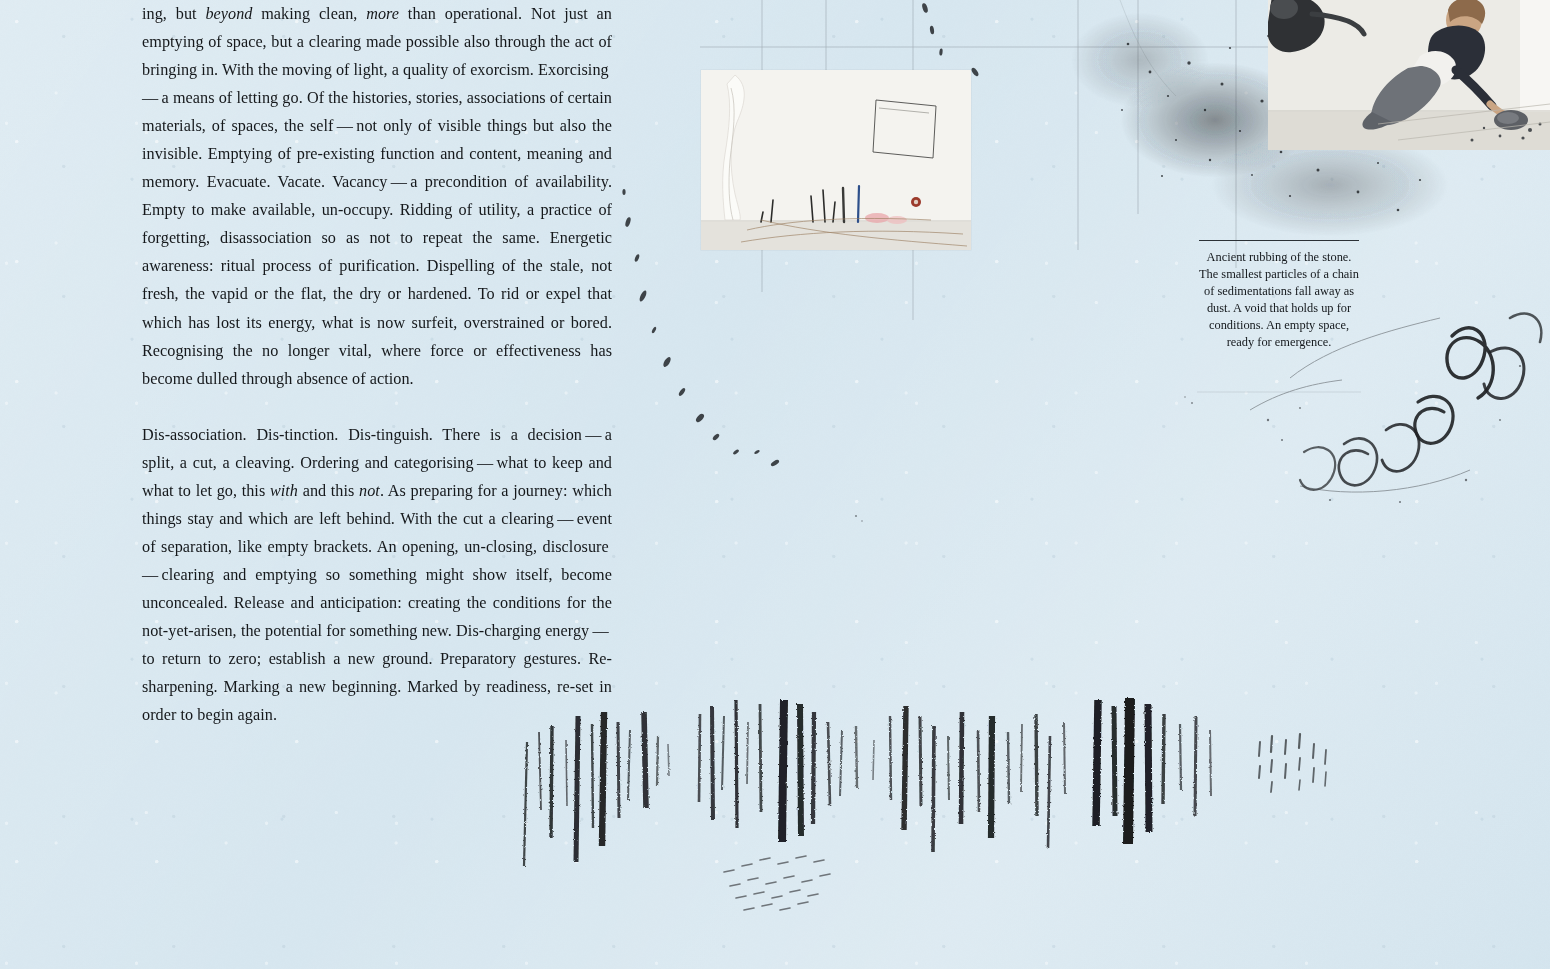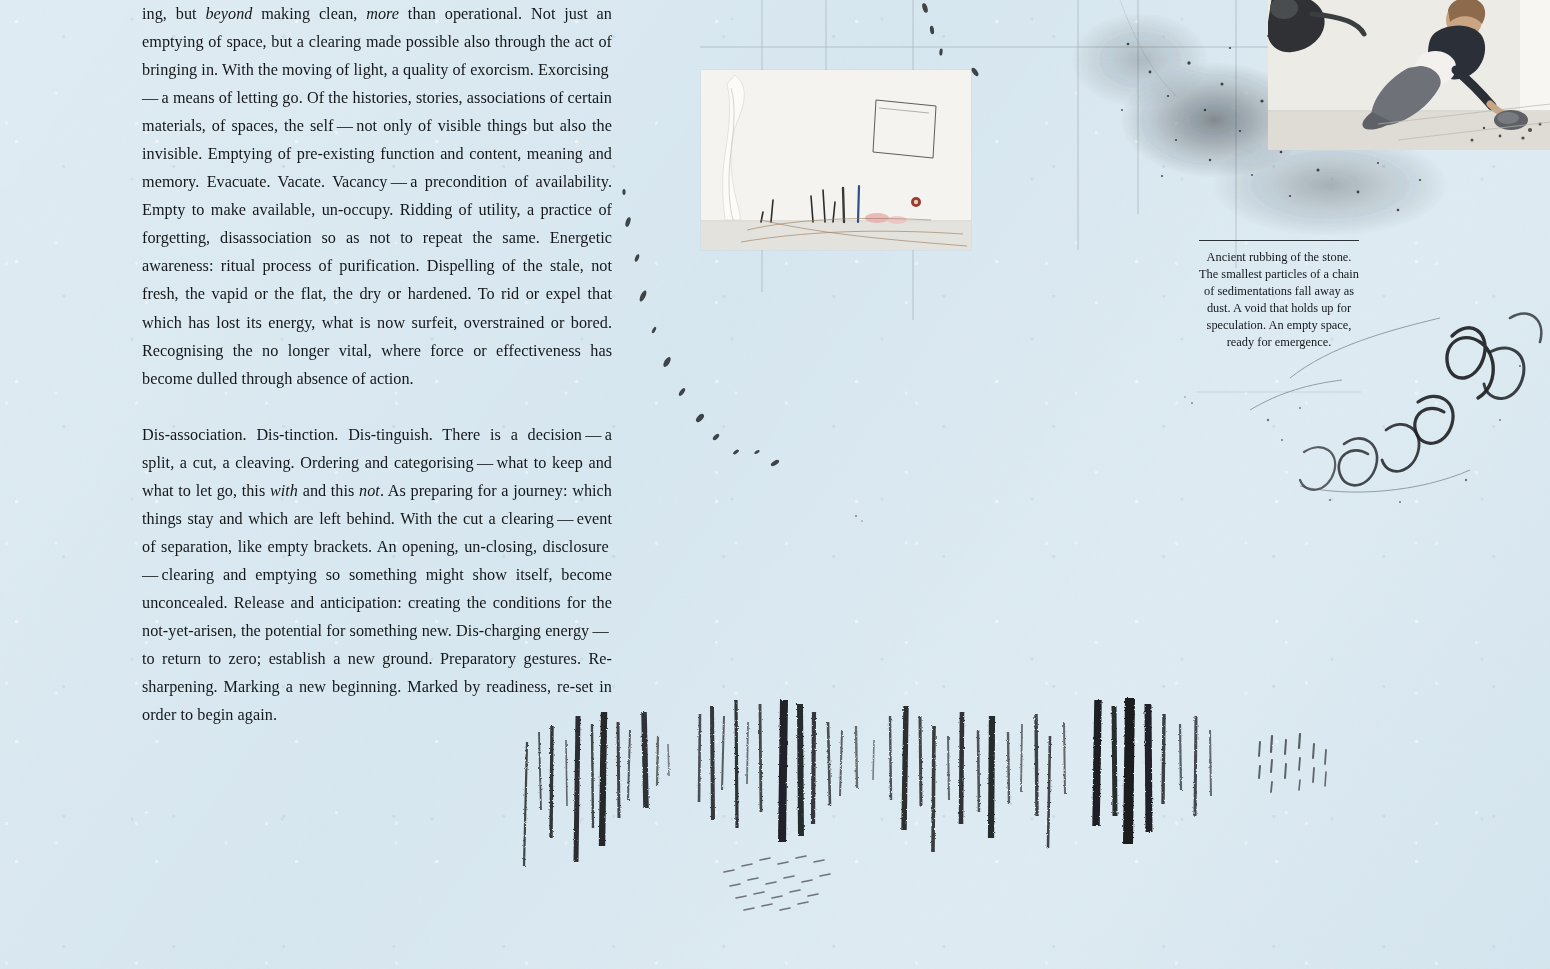--- a/index.html
+++ b/index.html
@@ -318,21 +318,21 @@
       <circle cx="1330" cy="500" r="1.1"></circle>
     <circle cx="1400" cy="502" r="1"></circle>
       <circle cx="1466" cy="480" r="1.2"></circle>
     <circle cx="1500" cy="420" r="0.9"></circle>
       <circle cx="1520" cy="366" r="1.1"></circle>
   </g>
 </svg>
 
 <div class="caption-block">
   <div class="caption-rule"></div>
-  <div class="caption-text">Ancient rubbing of the stone. The smallest particles of a chain of sedimentations fall away as dust. A void that holds up for speculation. An empty space, ready for emergence.</div>
+  <div class="caption-text">Ancient rubbing of the stone. The smallest particles of a chain of sedimentations fall away as dust. A void that holds up for conditions. An empty space, ready for emergence.</div>
 </div>
 
 <div class="text-column">
   <p>
     <span>ing, but </span><em>beyond</em><span> making clean, </span><em>more</em><span> than operational. Not just an emptying of space, but a clearing made possible also through the act of bringing in. With the moving of light, a quality of exorcism. Exorcising — a means of letting go. Of the histories, stories, associations of certain materials, of spaces, the self — not only of visible things but also the invisible. Emptying of pre-existing function and content, meaning and memory. Evacuate. Vacate. Vacancy — a precondition of availability. Empty to make available, un-occupy. Ridding of utility, a practice of forgetting, disassociation so as not to repeat the same. Energetic awareness: ritual process of purification. Dispelling of the stale, not fresh, the vapid or the flat, the dry or hardened. To rid or expel that which has lost its energy, what is now surfeit, overstrained or bored. Recognising the no longer vital, where force or effectiveness has become dulled through absence of action.</span>
   </p>
   <p>
     <span>Dis-association. Dis-tinction. Dis-tinguish. There is a decision — a split, a cut, a cleaving. Ordering and categorising — what to keep and what to let go, this </span><em>with</em><span> and this </span><em>not</em><span>. As preparing for a journey: which things stay and which are left behind. With the cut a clearing — event of separation, like empty brackets. An opening, un-closing, disclosure — clearing and emptying so something might show itself, become unconcealed. Release and anticipation: creating the conditions for the not-yet-arisen, the potential for something new. Dis-charging energy — to return to zero; establish a new ground. Preparatory gestures. Re-sharpening. Marking a new beginning. Marked by readiness, re-set in order to begin again.</span>
   </p>
 </div>

